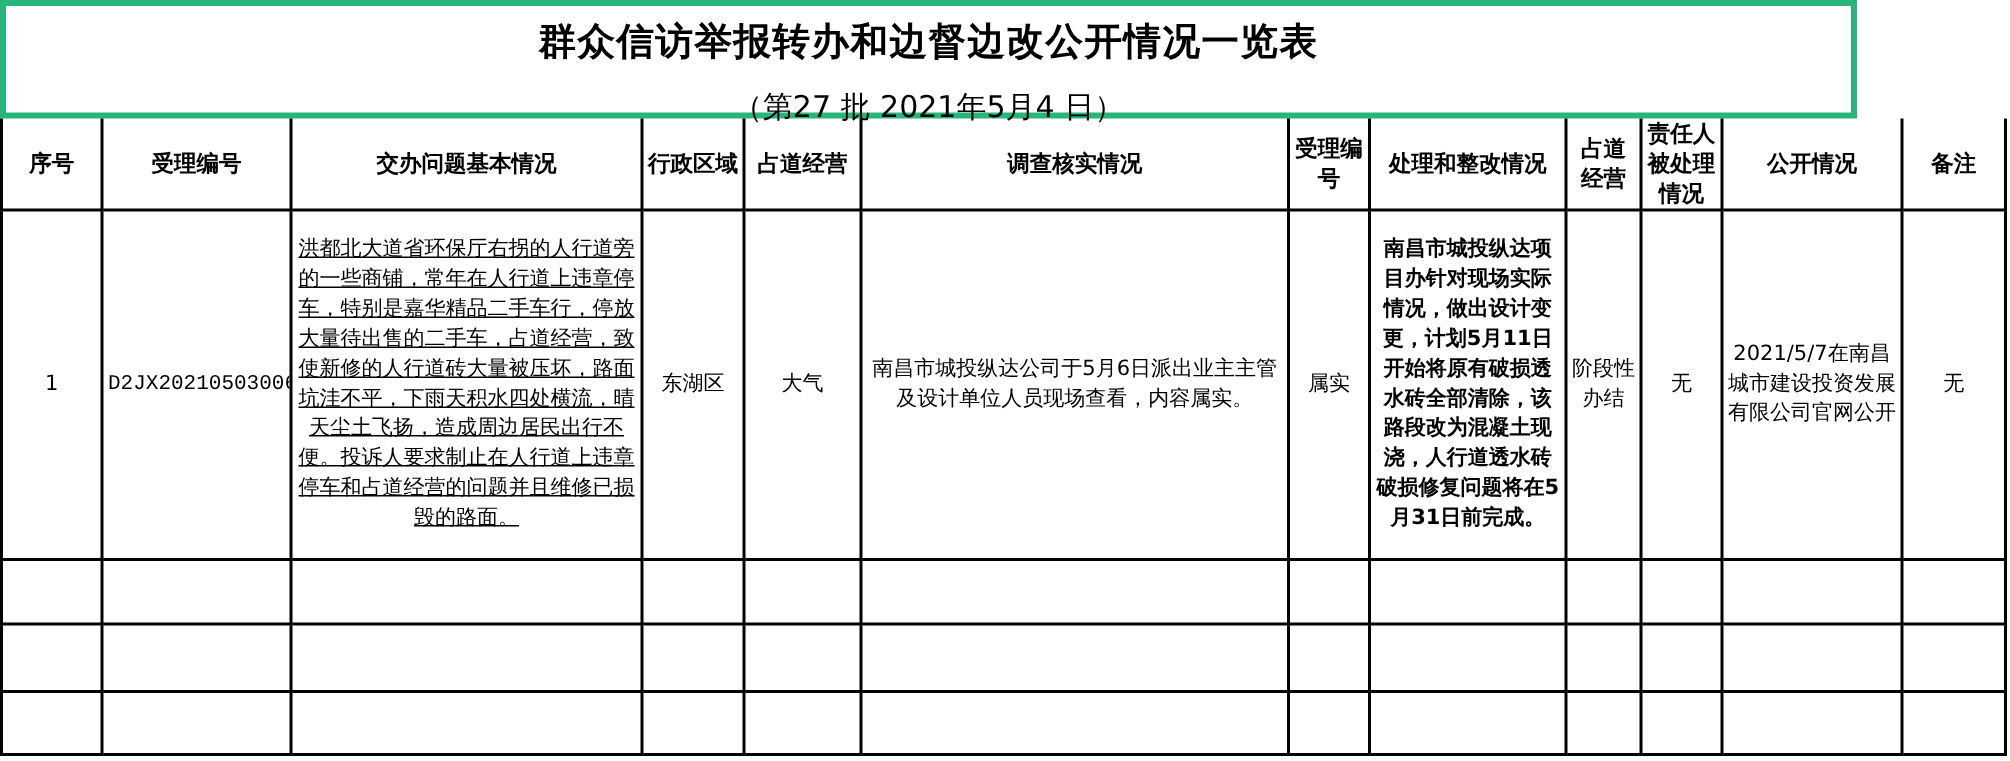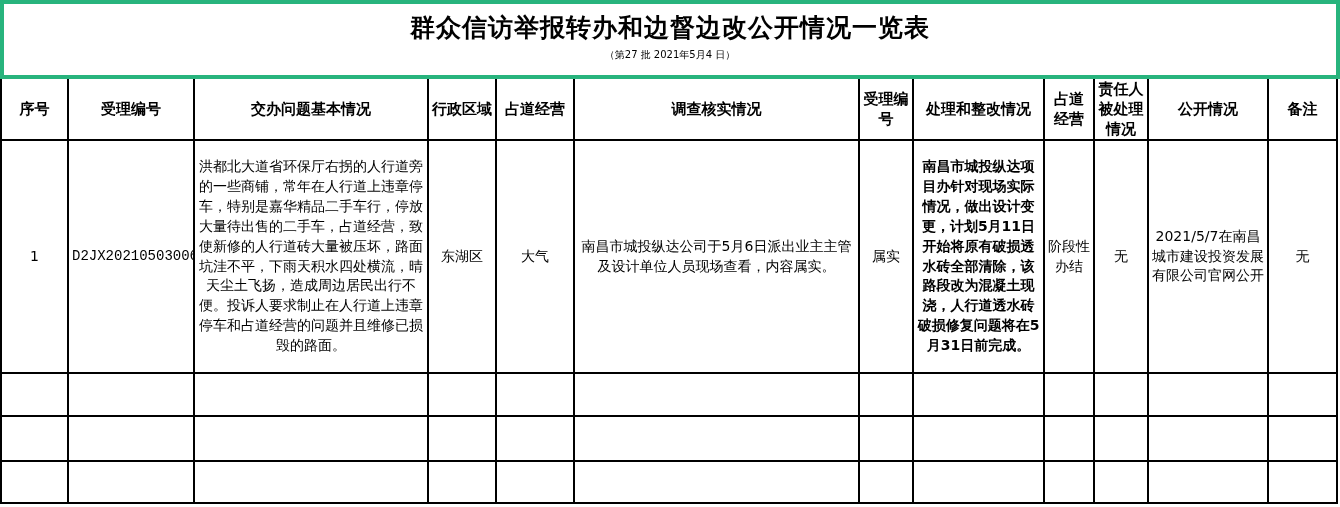--- a/index.html
+++ b/index.html
@@ -1,25 +1,25 @@
 <!DOCTYPE html>
 <html><head>
 <meta charset="utf-8">
 <style>
   html,body{margin:0;padding:0;background:#fff;}
   body{width:1340px;height:507px;overflow:hidden;font-family:"DejaVu Sans","Liberation Sans",sans-serif;color:#000;}
 
   
   .title-block{
-    box-sizing:border-box;width:1340px;height:79px;
+    box-sizing:border-box;width:1238px;height:79px;
     border:4px solid #28B47D;background:#fff;
     text-align:center;padding-top:9px;
   }
   .title-main{font-size:25px;font-weight:bold;line-height:30px;letter-spacing:1px;margin:0;}
-  .title-sub{font-size:10px;line-height:20px;margin-top:2px;}
+  .title-sub{font-size:20px;line-height:20px;margin-top:18px;}
 
   
   table.report{
     border-collapse:collapse;table-layout:fixed;
     width:1336px;margin:0;
   }
   table.report th, table.report td{
     border:2px solid #000;
     text-align:center;vertical-align:middle;
     padding:0 3px;box-sizing:border-box;
@@ -31,21 +31,21 @@
 
   tr.header-row{height:61px;}
   tr.data-row{height:233px;}
   tr.empty-row{height:43px;}
   tr.empty-row-b{height:45px;}
   tr.empty-row-c{height:42px;}
 
   td.cell-case-id{font-family:"Liberation Mono","DejaVu Sans Mono",monospace;font-size:14px;letter-spacing:0;}
   td.cell-problem{
     text-align:justify;text-align-last:center;
-    padding:0 5px;font-size:14px;line-height:1.4;
+    padding:0 5px;font-size:14px;line-height:1.4;text-decoration:underline;
   }
   td.cell-investigation{padding:0 4px;}
   td.cell-handling{padding:0 2px;font-size:13.5px;font-weight:bold;}
   td.cell-disclosure{padding:0 4px;}
 </style>
 </head>
 <body>
 
 <div class="title-block">
   <div class="title-main">群众信访举报转办和边督边改公开情况一览表</div>

